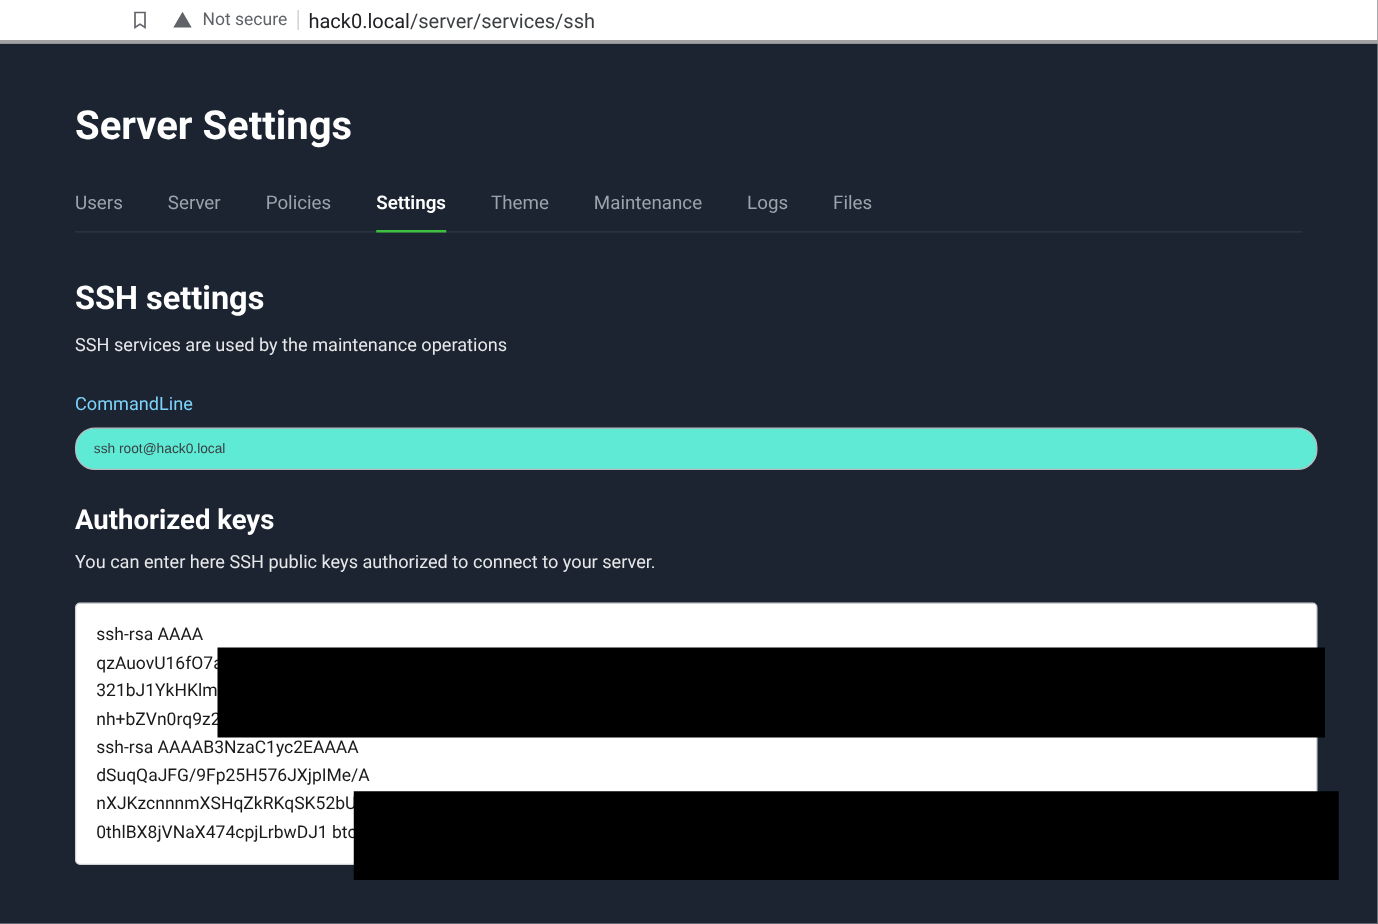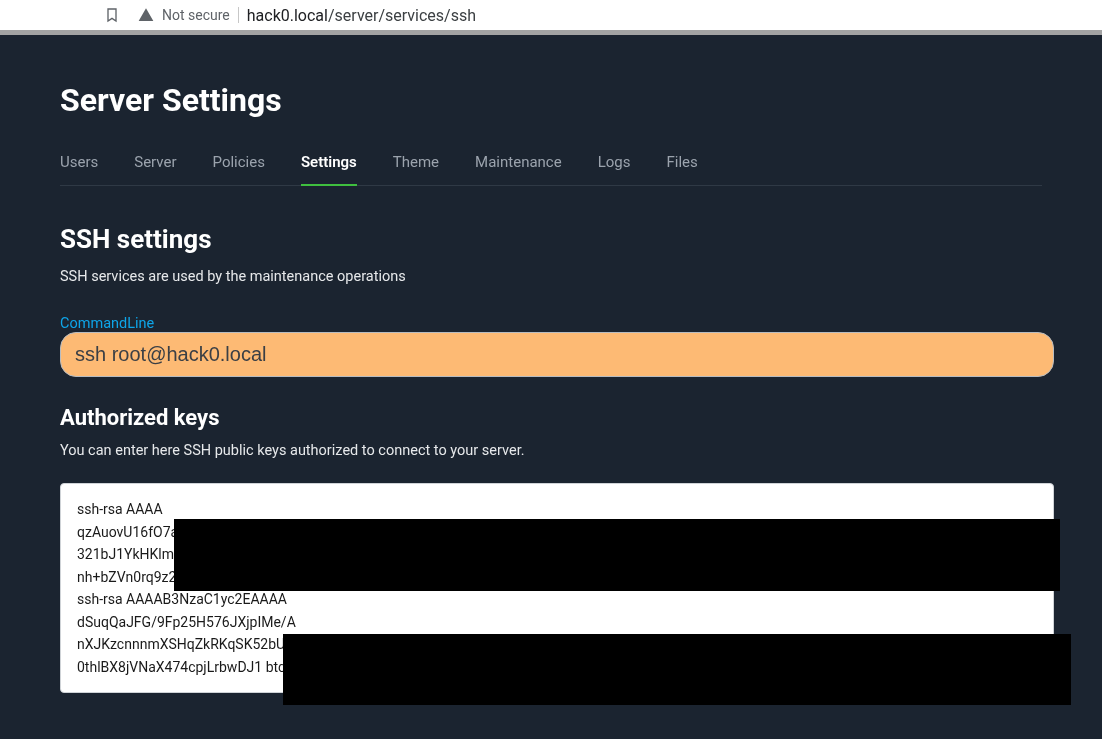--- a/index.html
+++ b/index.html
@@ -11,21 +11,21 @@
     overflow: hidden;
   }
   
   .browser-bar {
     height: 35px;
     background: #ffffff;
     display: flex;
     align-items: center;
     padding: 0 16px;
     gap: 18px;
-    border-bottom: 5px solid #a3a3a3;
+    border-bottom: 3px solid #a3a3a3;
   }
   .bookmark-icon { width: 16px; height: 16px; color: #5f6368; margin-left: 88px; }
   .security { display: flex; align-items: center; gap: 8px; color: #5f6368; font-size: 14px; }
   .security .warn { width:16px; height:16px; }
   .divider-v { width:1px; height:16px; background:#c7c7c7; }
   .url { color:#3c4043; font-size:16px; }
   .url .host { color:#202124; }
 
   
   .app {
@@ -71,30 +71,31 @@
     color:#ffffff;
     margin-bottom:14px;
   }
   .section-sub {
     font-size:14.5px;
     color:#e6e8ea;
     margin-bottom:30px;
   }
   .field-label {
     font-size:14.5px;
-    color:#0ea5e9;
+    color:#7dd3fc;
+    margin-bottom:10px;
   }
   .ro-input {
     width: 994px;
-    background:#fdba74;
+    background:#5eead4;
     color:#3a3f45;
     border:1px solid #b8bcc0;
     border-radius:16px;
     padding:10px 14px;
-    font-size:20px;
+    font-size:11px;
     margin-bottom:28px;
   }
   .section2-title{
     font-size:22px;
     font-weight:700;
     color:#ffffff;
     margin-bottom:12px;
   }
   .keys-box{
     width:994px;

